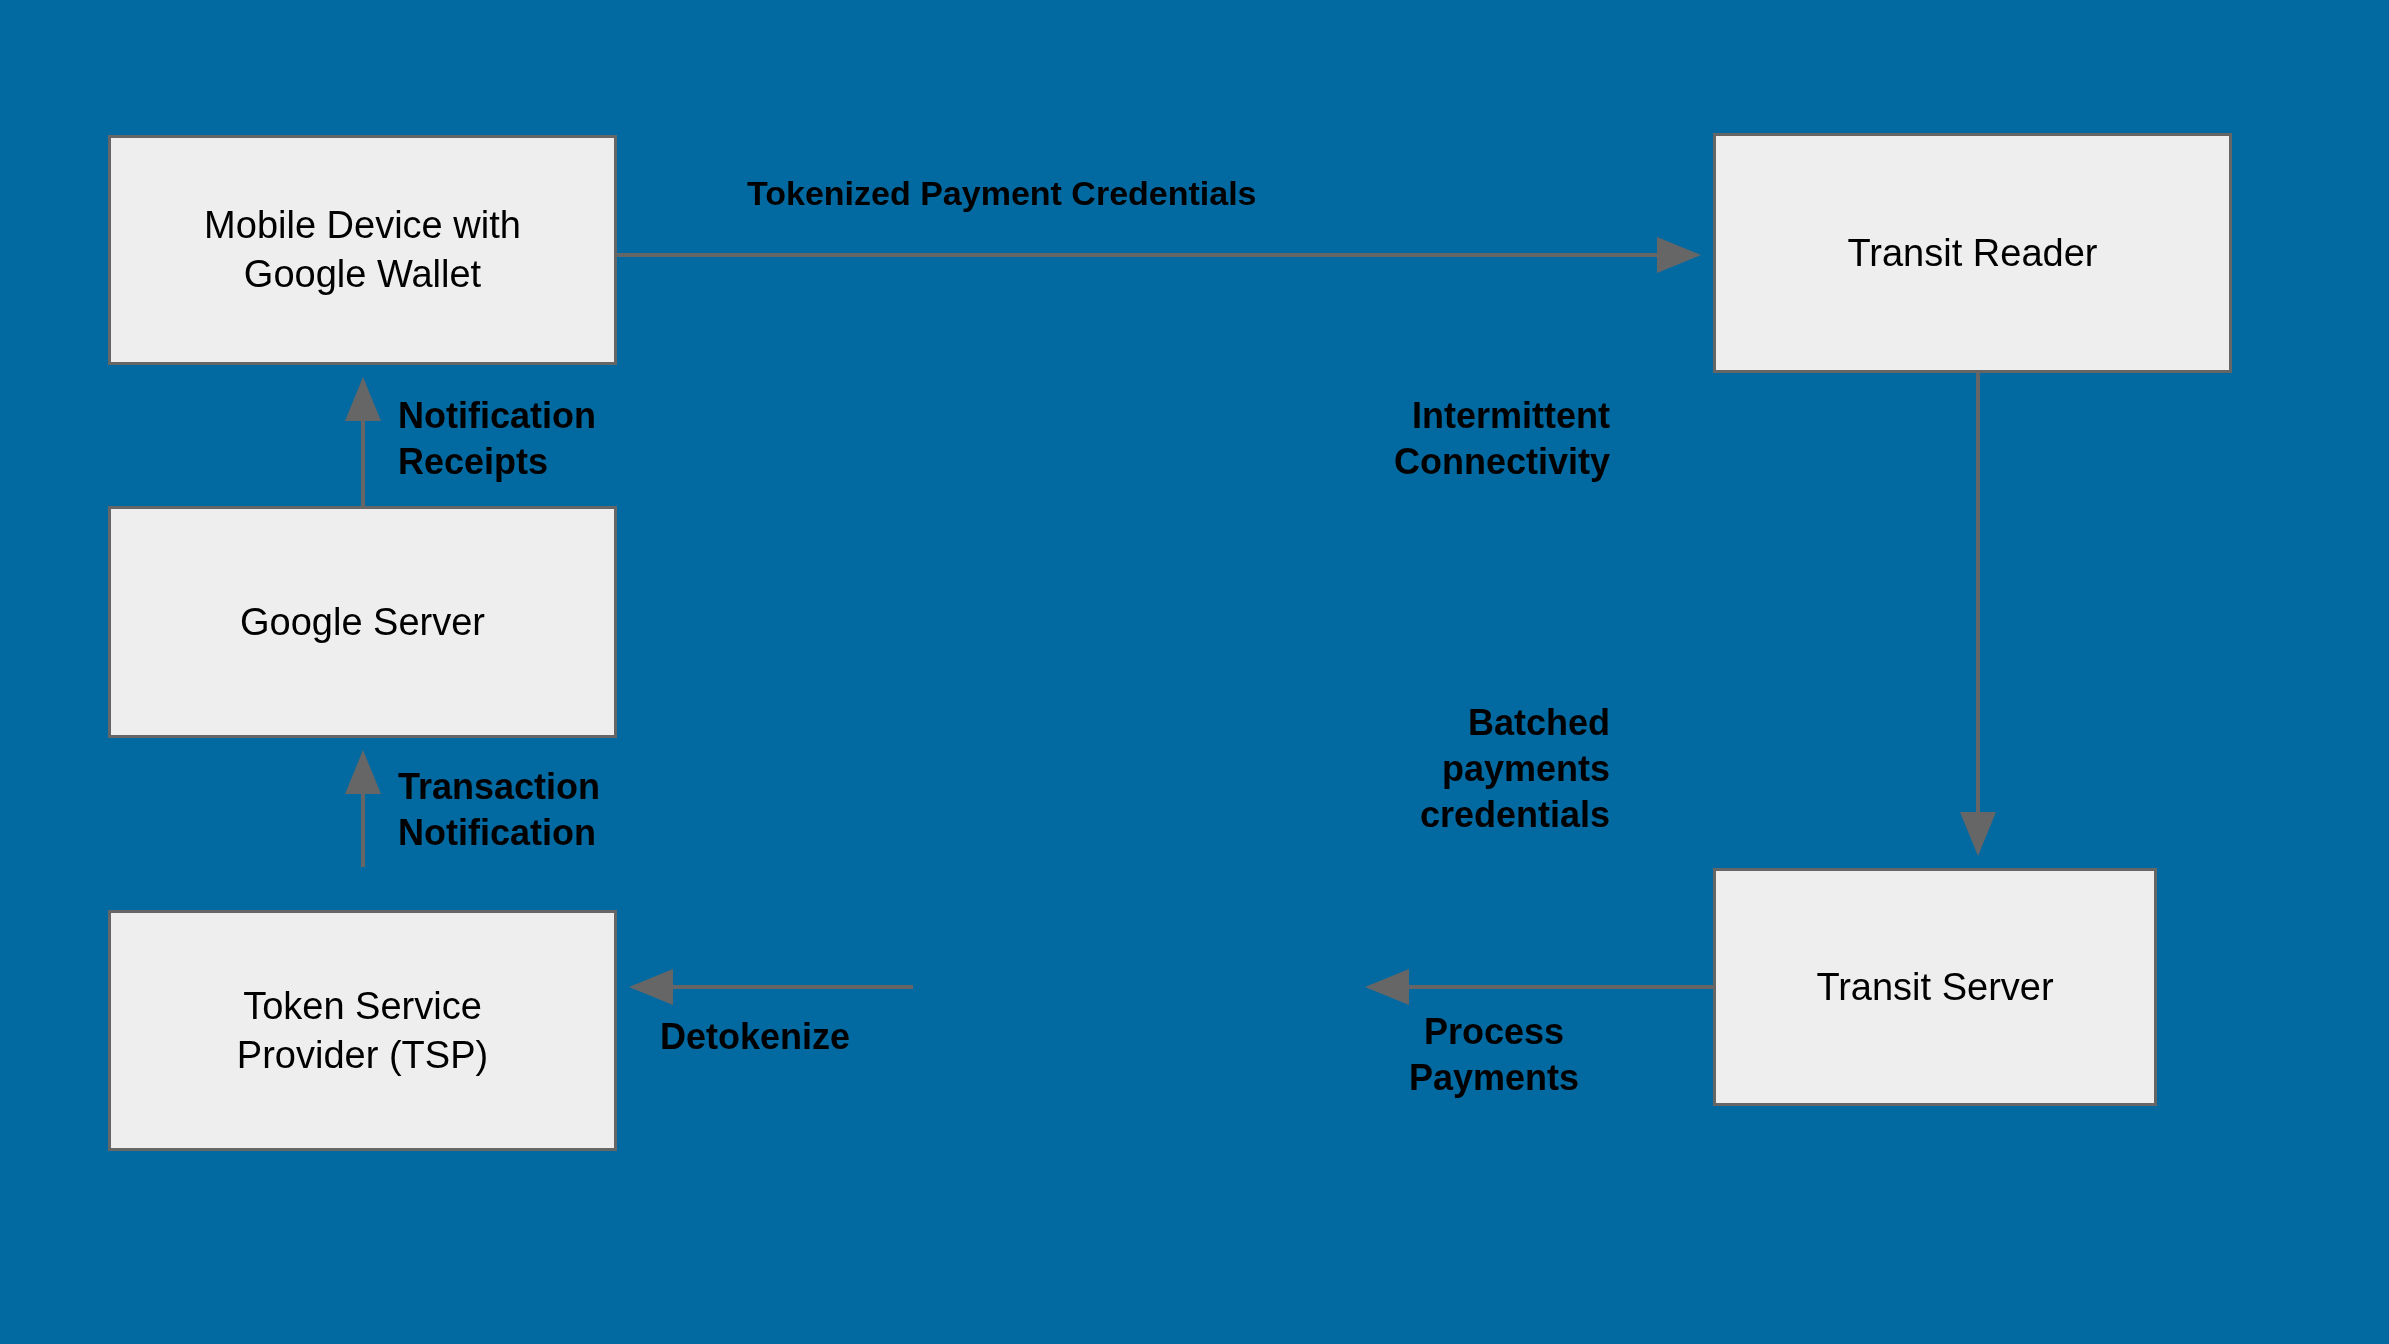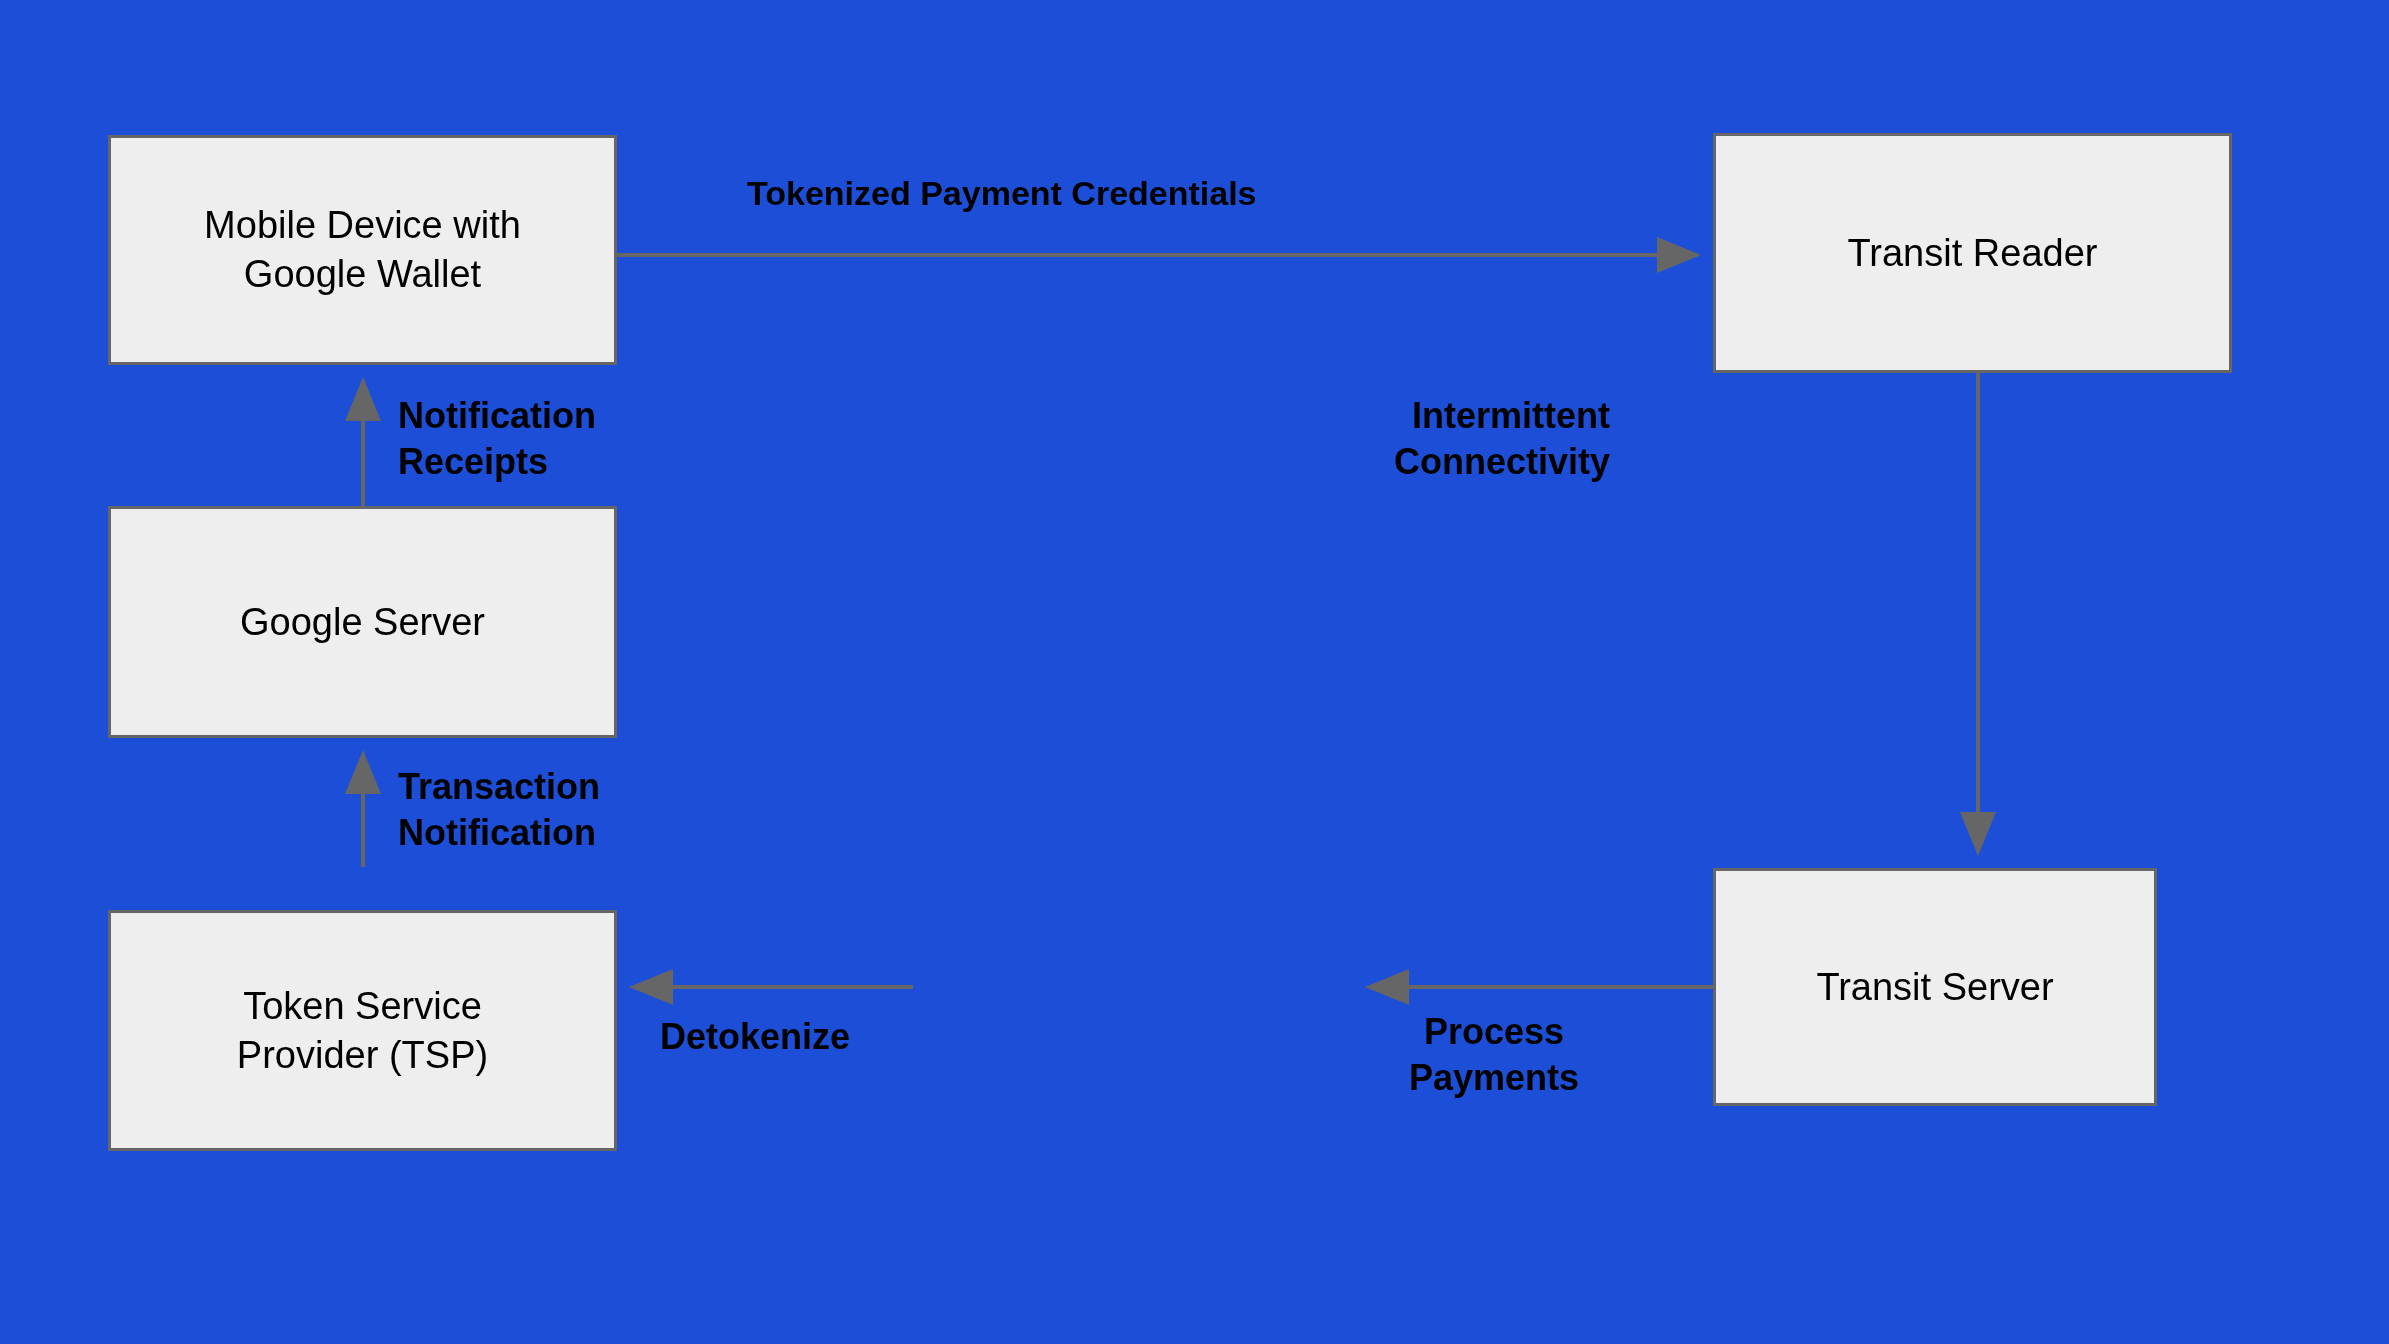--- a/index.html
+++ b/index.html
@@ -7,21 +7,21 @@
     padding: 0;
     background: #ffffff;
   }
   body {
     font-family: "Liberation Sans", sans-serif;
   }
   #canvas {
     position: relative;
     width: 2389px;
     height: 1344px;
-    background: #1d4ed8;
+    background: #0369a1;
     overflow: hidden;
   }
   #diagram-svg {
     position: absolute;
     left: 0;
     top: 0;
     width: 2389px;
     height: 1344px;
   }
   .node-box {
@@ -111,20 +111,23 @@
 
   <div class="node-box" style="left:1713px; top:868px; width:444px; height:238px;">
     <span class="node-label">Transit Server</span>
   </div>
 
   <div class="edge-label align-left" style="left:747px; top:172px; font-size:34px;">Tokenized Payment Credentials</div>
 
   <div class="edge-label align-right" style="left:1350px; top:393px; width:260px;">Intermittent
 Connectivity</div>
 
+  <div class="edge-label align-right" style="left:1350px; top:700px; width:260px;">Batched
+payments
+credentials</div>
 
   <div class="edge-label align-center" style="left:1374px; top:1009px; width:240px;">Process
 Payments</div>
 
   <div class="edge-label align-left" style="left:660px; top:1014px;">Detokenize</div>
 
   <div class="edge-label align-left" style="left:398px; top:764px;">Transaction
 Notification</div>
 
   <div class="edge-label align-left" style="left:398px; top:393px;">Notification

